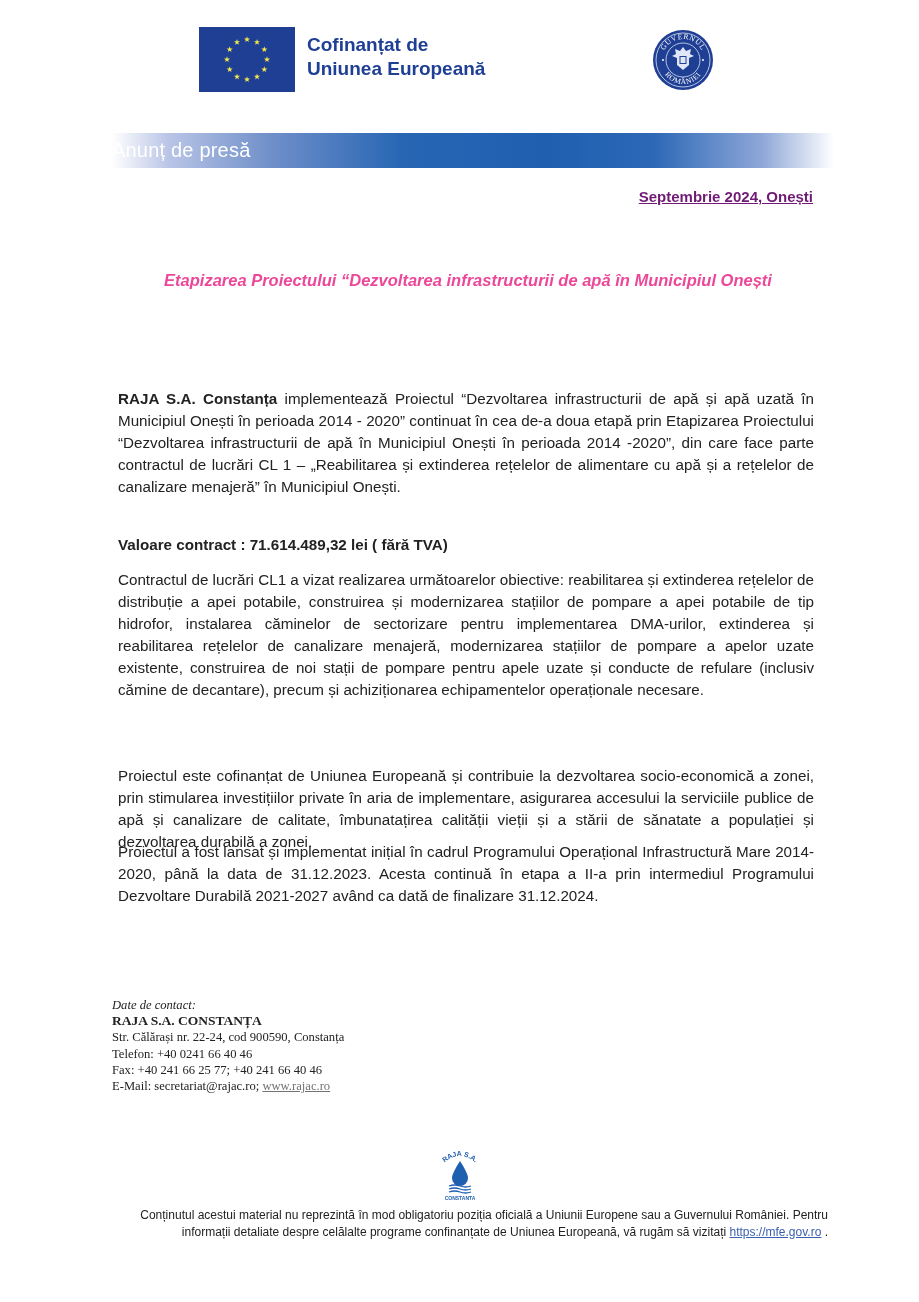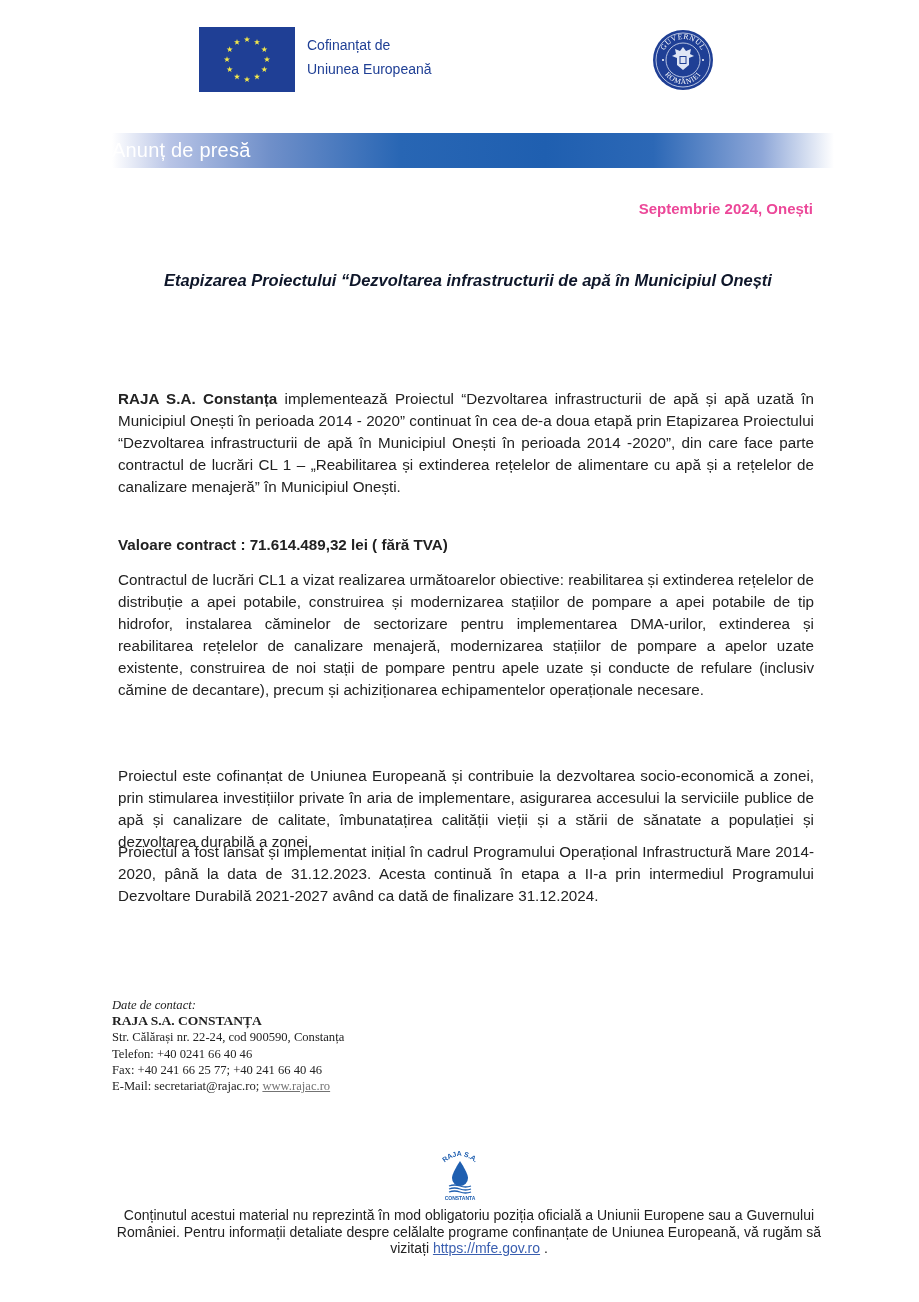--- a/index.html
+++ b/index.html
@@ -2,50 +2,50 @@
 <html><head>
 <meta charset="utf-8">
 <style>
   html, body { margin: 0; padding: 0; background: #ffffff; }
   body { width: 919px; height: 1302px; position: relative; overflow: hidden; font-family: "Liberation Sans", sans-serif; color: #222; }
   .abs { position: absolute; }
 
   
   #eu-flag { left: 199px; top: 27px; width: 96px; height: 65px; background: #1f3f95; }
   #eu-flag svg { width: 100%; height: 100%; display: block; }
-  #eu-text { left: 307px; top: 33px; font-weight: normal; font-size: 14px; line-height: 24px; color: #1f3f95; }
+  #eu-text { left: 307px; top: 33px; font-weight: bold; font-size: 19px; line-height: 24px; color: #1f3f95; }
   #gov-logo { left: 652px; top: 29px; width: 62px; height: 62px; }
   #gov-logo svg { width: 100%; height: 100%; display: block; }
 
   
   #banner { left: 112px; top: 133px; width: 722px; height: 35px;
     background: linear-gradient(to right, rgba(255,255,255,0) 0%, #b8c4e6 8%, #6f8fc9 22%, #2866b4 40%, #1f5fb0 60%, #2c68b6 75%, #8ea7d8 90%, rgba(255,255,255,0) 100%);
     display: flex; align-items: center; justify-content: flex-start; }
   #banner span { color: #ffffff; font-size: 20px; letter-spacing: 0.2px; }
 
-  #date-line { right: 106px; top: 200px; font-weight: bold; font-size: 15px; color: #ec4899; }
+  #date-line { right: 106px; top: 188px; font-weight: bold; font-size: 15px; color: #701a75; text-decoration: underline; }
 
-  #title { left: 110px; top: 270px; width: 716px; text-align: center; font-style: italic; font-weight: bold; font-size: 16.5px; line-height: 21px; color: #0f172a; }
+  #title { left: 110px; top: 270px; width: 716px; text-align: center; font-style: italic; font-weight: bold; font-size: 16.5px; line-height: 21px; color: #ec4899; }
 
   .para { left: 118px; width: 696px; font-size: 15.2px; line-height: 22px; text-align: justify; color: #222; }
   #p1 { top: 388px; }
   #contract-value { left: 118px; top: 536px; font-weight: bold; font-size: 15.2px; color: #222; text-align: center; }
   #p2 { top: 569px; }
   #p3 { top: 741px; margin-top: 24px; }
   #p4 { top: 841px; }
 
   #contact { left: 112px; top: 997px; font-family: "Liberation Serif", serif; font-size: 12.6px; line-height: 16.2px; color: #222; }
   #contact .label { font-style: italic; }
   #contact .company { font-weight: bold; font-size: 13.5px; }
   #contact a { color: #737373; text-decoration: underline; margin-top: 28px; }
 
   #raja-logo { left: 437px; top: 1146px; width: 46px; height: 56px; }
   #raja-logo svg { width: 100%; height: 100%; display: block; }
 
-  #disclaimer { left: 110px; top: 1207px; width: 718px; text-align: center; font-size: 14px; line-height: 16.5px; color: #222; }
+  #disclaimer { left: 110px; top: 1207px; width: 718px; text-align: right; font-size: 12px; line-height: 16.5px; color: #222; }
   #disclaimer a { color: #3a5fb0; text-decoration: underline; }
 </style>
 </head>
 <body>
 
 <div id="eu-flag" class="abs">
   <svg viewBox="0 0 96 65">
     <rect width="96" height="65" fill="#1f3f95"></rect>
     <g id="eu-stars" fill="#f3e84a">
         <path d="M48.00 9.30 L48.75 11.46 L51.04 11.51 L49.22 12.90 L49.88 15.09 L48.00 13.78 L46.12 15.09 L46.78 12.90 L44.96 11.51 L47.25 11.46 Z"></path>

